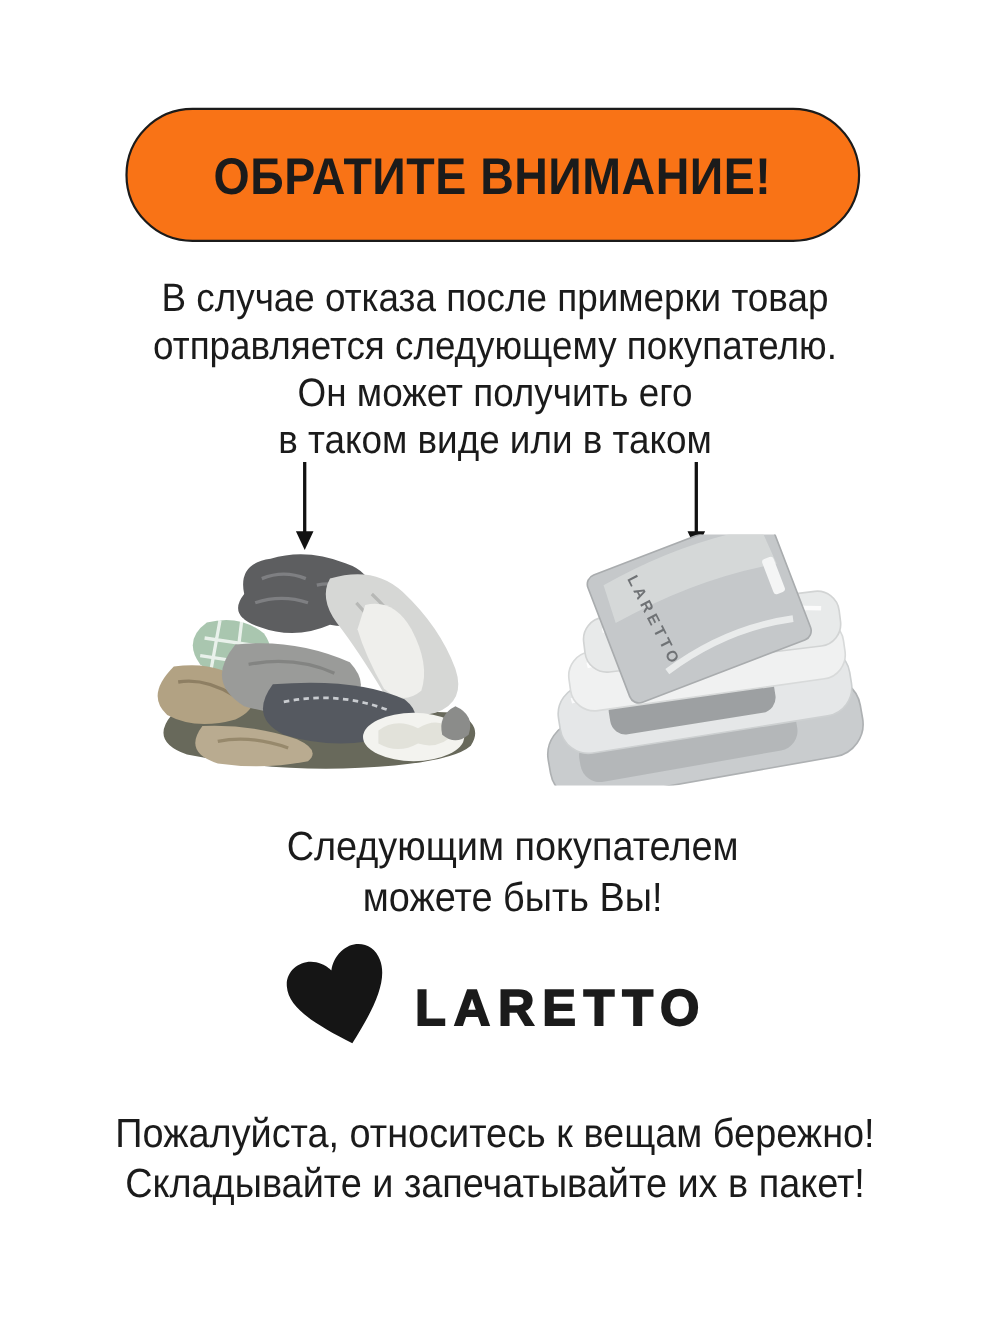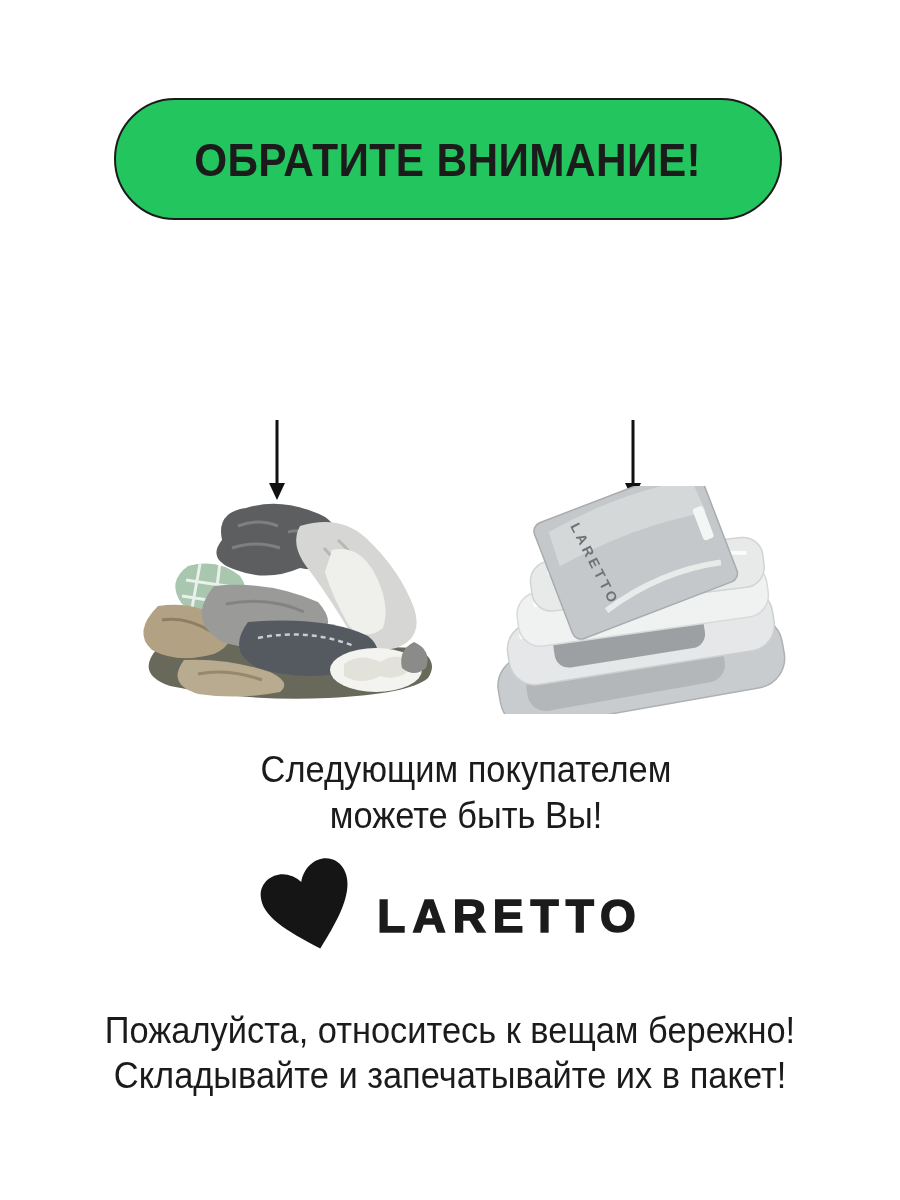--- a/index.html
+++ b/index.html
@@ -10,21 +10,21 @@
     color:#1b1b1b;
     font-family:"Liberation Sans", sans-serif;
     overflow:hidden;
   }
   .condensed{display:block;transform:scaleX(0.93);transform-origin:50% 50%;}
   
   .pill{
     position:absolute;left:114px;top:98px;width:668px;height:122px;
     border:2px solid #1b1b1b;border-radius:64px;
     display:flex;align-items:center;justify-content:center;
-    background:#22c55e;box-sizing:border-box;
+    background:#f97316;box-sizing:border-box;
   }
   .pill h1{
     margin:0;font-size:47px;font-weight:700;letter-spacing:0.5px;
     transform:scaleX(0.90);transform-origin:50% 50%;white-space:nowrap;
   }
   
   .intro{
     position:absolute;left:0;top:249px;width:900px;text-align:center;
     font-size:36px;line-height:43px;font-weight:400;
   }
@@ -60,20 +60,28 @@
 </style>
 </head>
 <body>
 
 <div class="canvas">
 
   <div class="pill">
     <h1>ОБРАТИТЕ ВНИМАНИЕ!</h1>
   </div>
 
+  <div class="intro">
+    <span class="condensed">
+      <span class="line">В случае отказа после примерки товар</span>
+      <span class="line">отправляется следующему покупателю.</span>
+      <span class="line">Он может получить его</span>
+      <span class="line">в таком виде или в таком</span>
+    </span>
+  </div>
 
   <svg class="arrow left" viewBox="0 0 20 82">
     <line x1="10" y1="0" x2="10" y2="66" stroke="#111" stroke-width="3"></line>
     <polygon points="2,63 18,63 10,80" fill="#111"></polygon>
   </svg>
   <svg class="arrow right" viewBox="0 0 20 82">
     <line x1="10" y1="0" x2="10" y2="66" stroke="#111" stroke-width="3"></line>
     <polygon points="2,63 18,63 10,80" fill="#111"></polygon>
   </svg>
 

